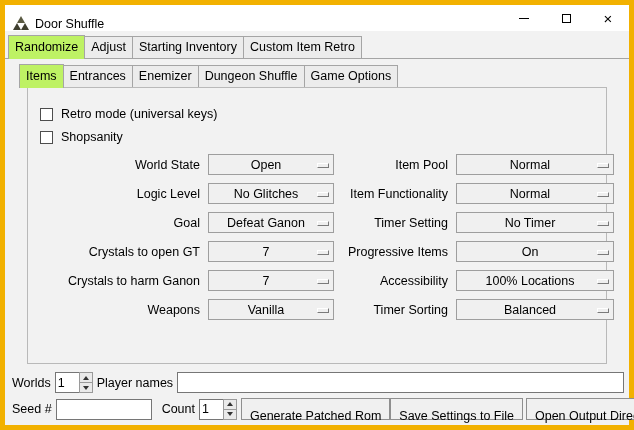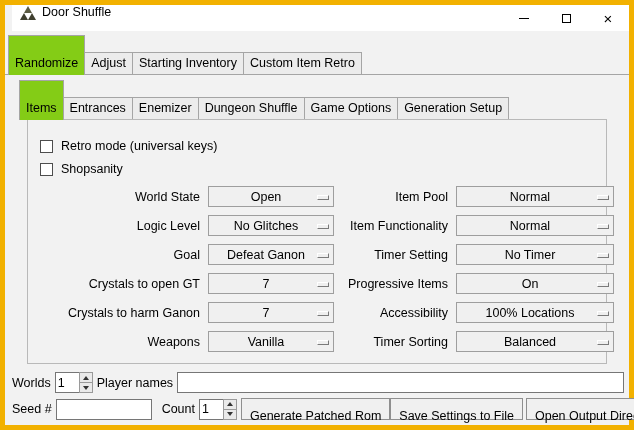--- a/index.html
+++ b/index.html
@@ -12,23 +12,22 @@
     background: #f2f2f2;
     display: flex; flex-direction: column;
     position: relative;
     font-size: 12.5px;
     color: #000;
   }
 
   
   .titlebar {
     height: 26px; background: #ffffff;
-    display: flex; align-items: flex-start;
+    display: flex; align-items: flex-end;
     flex: none;
-    margin-left: 7px;
   }
   .app-icon { width: 16px; height: 16px; margin: 0 6px 0 8px; flex: none; }
   .title-text { font-size: 12.5px; color: #000; }
   .win-controls { margin-left: auto; display: flex; height: 100%; }
   .win-btn {
     width: 42px; height: 100%;
     display: flex; align-items: center; justify-content: center;
     background: #fff; border: none; cursor: default;
   }
   .glyph-min { width: 10px; height: 0; border-top: 1px solid #000; display:block; }
@@ -42,22 +41,22 @@
     background: #ececec;
     border: 1px solid #a5a5a5;
     border-bottom: none;
     padding: 3px 6px 4px 6px;
     margin-right: -1px;
     font-size: 12.5px;
     white-space: nowrap;
     cursor: default;
   }
   .tab.selected {
-    background: #84cc16;
-    padding-top: 20px;
+    background: #bef264;
+    padding-top: 4px;
     margin-bottom: -1px;
     padding-bottom: 5px;
     position: relative; z-index: 3;
   }
 
   .outer-pane {
     flex: 1;
     border-top: 1px solid #a5a5a5;
     display: flex; flex-direction: column;
     min-height: 0;
@@ -198,21 +197,20 @@
   </div>
 
   <div class="outer-pane">
 
     <div class="inner-tabs">
       <div class="tab selected">Items</div>
       <div class="tab">Entrances</div>
       <div class="tab">Enemizer</div>
       <div class="tab">Dungeon Shuffle</div>
       <div class="tab">Game Options</div>
-      <div class="tab">Generation Setup</div>
     </div>
 
     <div class="inner-pane">
 
       <div class="check-row">
         <span class="checkbox"></span>
         <span class="check-label">Retro mode (universal keys)</span>
       </div>
       <div class="check-row">
         <span class="checkbox"></span>

